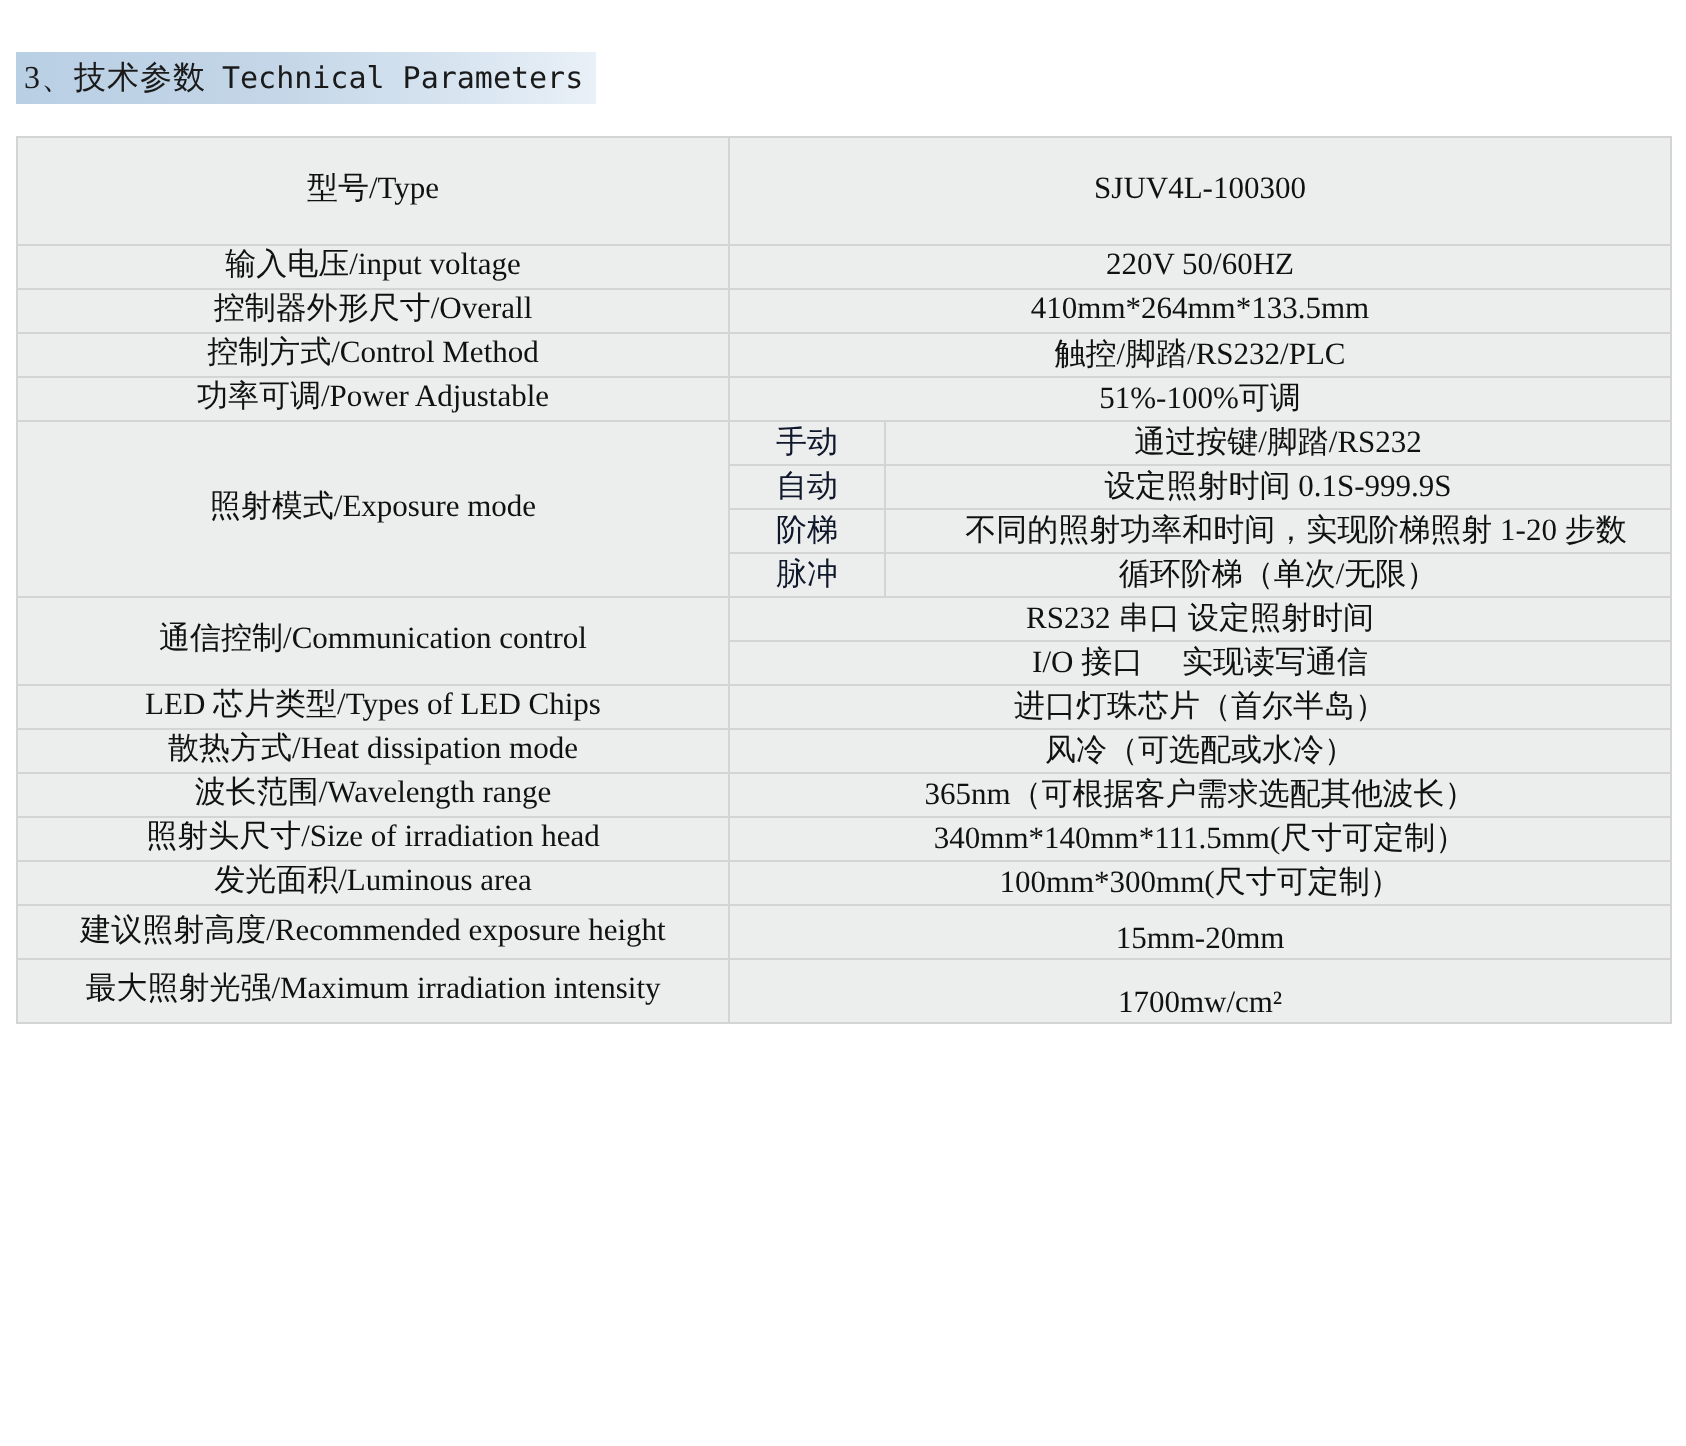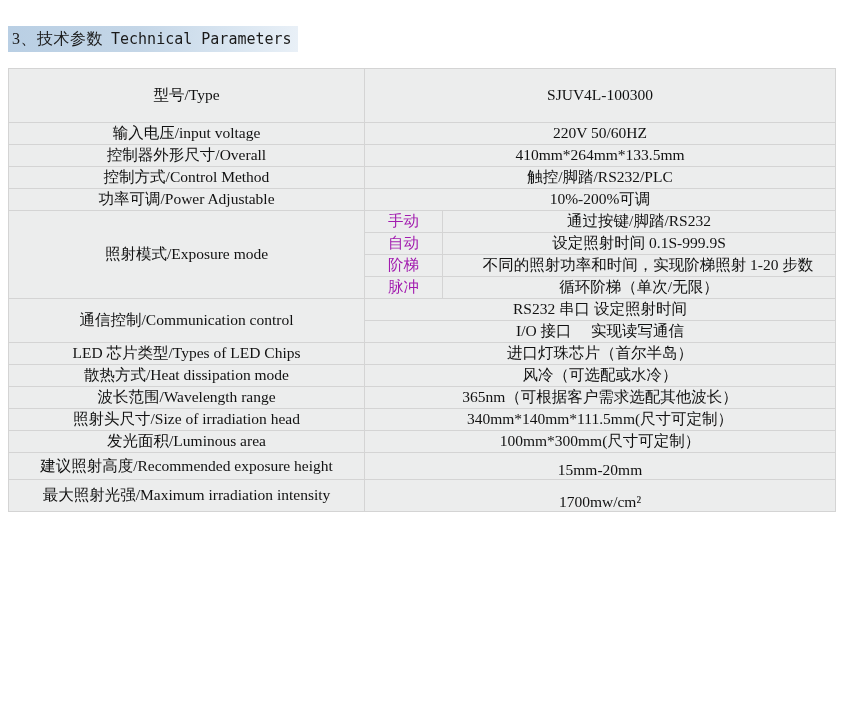--- a/index.html
+++ b/index.html
@@ -65,21 +65,21 @@
     font-size: 15.5px;
     padding: 7px 8px 7px 9px;
     line-height: 1.35;
     color: #111;
   }
   .cell-sub {
     font-family: "Liberation Serif", serif;
     font-size: 15.5px;
     padding: 6px 8px;
     text-align: left;
-    color: #a21caf;
+    color: #0f172a;
   }
   .cell-value {
     font-family: "Liberation Serif", serif;
     font-size: 15.5px;
     padding: 6px 10px;
     color: #111;
     margin-top: 44px;
   }
   .v-left { text-align: left; }
   .v-center { text-align: center; }
@@ -131,21 +131,21 @@
         <td class="cell-value v-left" colspan="2">410mm*264mm*133.5mm</td>
       </tr>
 
       <tr class="row-grey">
         <td class="cell-label">控制方式/Control Method</td>
         <td class="cell-value v-left" colspan="2">触控/脚踏/RS232/PLC</td>
       </tr>
 
       <tr class="row-grey">
         <td class="cell-label">功率可调/Power Adjustable</td>
-        <td class="cell-value v-left" colspan="2">10%-200%可调</td>
+        <td class="cell-value v-left" colspan="2">51%-100%可调</td>
       </tr>
 
       <tr class="row-grey">
         <td class="cell-label" rowspan="4">照射模式/Exposure mode</td>
         <td class="cell-sub">手动</td>
         <td class="cell-value v-left">通过按键/脚踏/RS232</td>
       </tr>
       <tr class="row-grey">
         <td class="cell-sub">自动</td>
         <td class="cell-value v-left">设定照射时间 0.1S-999.9S</td>

